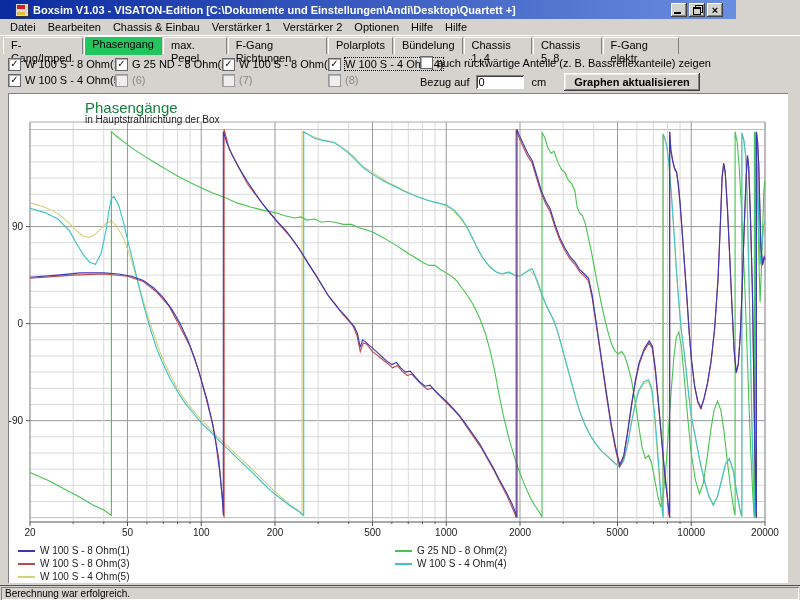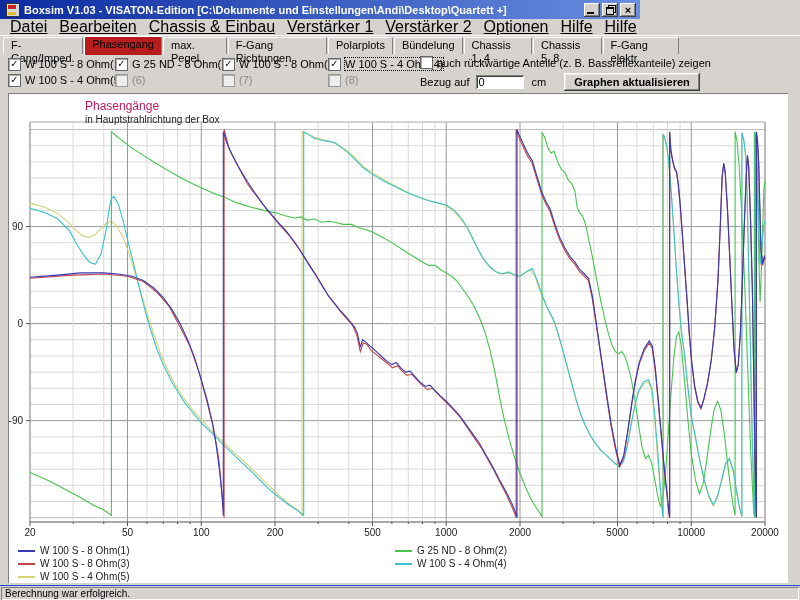--- a/index.html
+++ b/index.html
@@ -1,50 +1,50 @@
 <!DOCTYPE html>
 <html><head>
 <meta charset="utf-8">
 <style>
   html,body{margin:0;padding:0;}
   body{width:800px;height:600px;font-family:"Liberation Sans",sans-serif;background:#d6d3ce;overflow:hidden;}
   .window{position:relative;width:800px;height:600px;background:#d6d3ce;}
   
-  .titlebar{position:absolute;left:0;top:0;width:640px;height:19px;background:linear-gradient(to right,#0a2aa0,#6a8ee0);display:flex;align-items:center;padding:0 4px;box-sizing:border-box;}
+  .titlebar{position:absolute;left:0;top:0;width:736px;height:19px;background:linear-gradient(to right,#0a2aa0,#6a8ee0);display:flex;align-items:center;padding:0 13px;box-sizing:border-box;}
   .app-icon{width:12px;height:12px;margin:0 4px 0 2px;background:#d8d8d8;border:1px solid #333;position:relative;flex:0 0 auto;}
   .app-icon::before{content:"";position:absolute;left:1px;top:1px;width:8px;height:4px;background:#cc2222;}
   .app-icon::after{content:"";position:absolute;left:1px;bottom:1px;width:8px;height:3px;background:#e0c030;}
   .title-text{color:#fff;font-size:11px;font-weight:bold;white-space:nowrap;overflow:hidden;flex:1;}
   .winbtn{width:16px;height:14px;margin-left:2px;background:#d6d3ce;box-shadow:inset -1px -1px 0 #404040,inset 1px 1px 0 #fff,inset -2px -2px 0 #808080;display:flex;align-items:center;justify-content:center;font-size:9px;color:#000;flex:0 0 auto;position:relative;}
   .glyph-min{position:absolute;left:3px;bottom:3px;width:7px;height:2px;background:#000;}
   .glyph-restore{position:absolute;left:4px;top:4px;width:6px;height:5px;border:1px solid #000;border-top-width:2px;background:#d6d3ce;box-shadow:2px -2px 0 -1px #d6d3ce,2px -2px 0 0 #000;}
   .glyph-close{font-size:11px;font-weight:bold;line-height:10px;}
   
   .menubar{position:absolute;left:0;top:19px;width:800px;height:17px;background:#d6d3ce;border-bottom:1px solid #fff;display:flex;align-items:center;padding-left:4px;box-sizing:border-box;}
-  .menu-item{font-size:16px;color:#000;padding:2px 6px;cursor:default;text-decoration:underline;}
+  .menu-item{font-size:11px;color:#000;padding:2px 6px;cursor:default;}
   
   .tabbar{position:absolute;left:0;top:37px;width:680px;height:17px;display:flex;align-items:flex-end;padding-left:3px;box-sizing:border-box;}
   .tab{font-size:11px;color:#000;background:#d6d3ce;padding:1px 7px 2px 7px;margin-right:1px;border:1px solid #808080;border-bottom:none;border-top-color:#fff;border-left-color:#fff;border-radius:2px 2px 0 0;height:13px;line-height:13px;}
-  .tab.active{font-weight:normal;background:#b91c1c;position:relative;top:1px;height:15px;box-shadow:0 -1px 0 #fff;}
+  .tab.active{font-weight:normal;background:#22c55e;position:relative;top:1px;height:15px;box-shadow:0 -1px 0 #fff;}
   
   .cb-grid{position:absolute;left:8px;top:56px;display:grid;grid-template-columns:107px 107px 106px 132px;grid-auto-rows:16px;}
   .cb-item{display:flex;align-items:center;font-size:11px;color:#000;white-space:nowrap;}
   .cb-item.disabled{color:#8a8a8a;}
   .cb-box{width:11px;height:11px;background:#fff;border:1px solid #666;box-shadow:inset 1px 1px 0 #b0b0b0;margin-right:4px;flex:0 0 auto;display:flex;align-items:center;justify-content:center;font-size:10px;line-height:10px;color:#111;}
   .cb-item.disabled .cb-box{background:#eee;border-color:#999;}
   .cb-label.focused{outline:1px dotted #000;}
   .opts{position:absolute;left:420px;top:55px;font-size:11px;color:#000;}
   .opts-row1{display:flex;align-items:center;height:15px;justify-content:center;}
   .opts-row2{display:flex;align-items:center;height:20px;margin-top:2px;}
   .opts-row3{height:13px;}
   .ref-input{width:42px;height:14px;border:none;background:#fff;box-shadow:inset 1px 1px 0 #808080,inset -1px -1px 0 #fff,inset 2px 2px 0 #404040;font-size:11px;font-family:"Liberation Sans",sans-serif;padding:0 3px;margin-left:6px;}
   .btn{margin-left:18px;height:18px;background:#d6d3ce;box-shadow:inset -1px -1px 0 #404040,inset 1px 1px 0 #fff,inset -2px -2px 0 #808080,inset 2px 2px 0 #ecebe7;border:none;font-size:11px;font-family:"Liberation Sans",sans-serif;padding:0 10px;font-weight:bold;}
   
   .chartpanel{position:absolute;left:8px;top:93px;width:780px;height:490px;background:#fff;box-shadow:inset 1px 1px 0 #808080,inset -1px -1px 0 #fff;}
-  .chart-title{position:absolute;left:77px;top:6px;font-size:12px;color:#be185d;}
+  .chart-title{position:absolute;left:77px;top:6px;font-size:15px;color:#15803d;}
   .chart-subtitle{position:absolute;left:77px;top:21px;font-size:10px;color:#222;}
   .legend-item{position:absolute;display:flex;align-items:center;font-size:10px;color:#222;white-space:nowrap;}
   .legend-swatch{width:17px;height:2px;margin-right:5px;flex:0 0 auto;}
   svg{position:absolute;left:0;top:0;}
   
   .statusbar{position:absolute;left:0;top:585px;width:800px;height:15px;background:#d6d3ce;border-top:1px solid #1d4ed8;}
   .statusbar-inner{position:absolute;left:1px;top:1px;right:1px;bottom:1px;box-shadow:inset 1px 1px 0 #808080,inset -1px -1px 0 #fff;font-size:10px;padding:1px 4px;color:#000;}
 </style>
 </head>
 <body>

